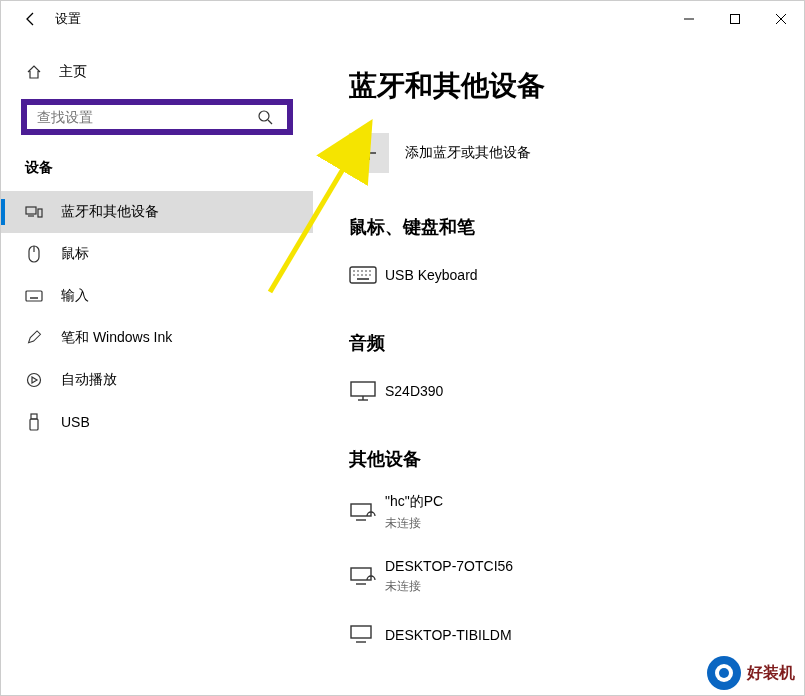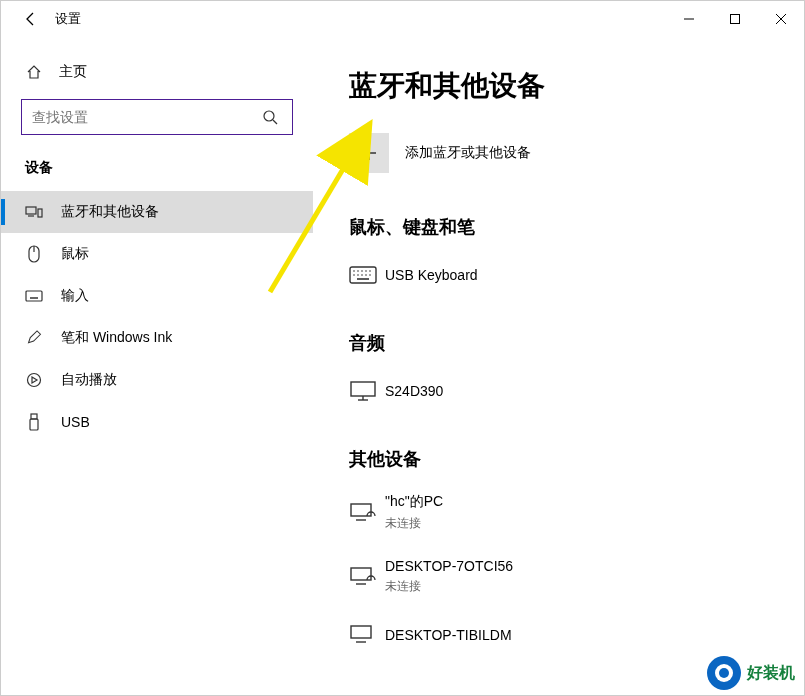--- a/index.html
+++ b/index.html
@@ -29,21 +29,21 @@
   .titlebar .ctrl { width: 46px; height: 36px; display:flex; align-items:center; justify-content:center; font-size:13px; }
   .body { flex:1; display:flex; overflow:hidden; }
   .sidebar { width: 312px; padding-top: 20px; display:flex; flex-direction:column; }
   .home {
     display:flex; align-items:center; gap:16px; padding: 6px 24px 18px 24px; font-size:14px;
   }
   .home .icon { width:18px; height:18px; display:flex; align-items:center; justify-content:center; }
   .search {
     margin: 0 20px 18px 20px;
     height: 36px;
-    border: 1px solid #4c1d95;
+    border: 6px solid #4c1d95;
     display:flex; align-items:center; padding: 0 10px;
     color:#666;
   }
   .search input {
     flex:1; border:none; outline:none; font-size:14px; background:transparent; color:#666;
   }
   .search .sicon { width:20px; text-align:center; color:#333; }
   .section-label { padding: 6px 24px 14px 24px; font-weight:600; font-size:14px; }
   .nav { display:flex; flex-direction:column; }
   .nav-item {
@@ -80,21 +80,21 @@
   .watermark {
     position:absolute; right:4px; bottom:4px;
     display:flex; align-items:center; gap:6px;
     background: rgba(255,255,255,0.6);
     padding:2px 6px;
   }
   .watermark .wicon {
     width:34px; height:34px; border-radius:50%; background:#0a66c2;
     display:flex; align-items:center; justify-content:center;
   }
-  .watermark span { color:#15803d; font-size:16px; font-weight:600; }
+  .watermark span { color:#7f1d1d; font-size:16px; font-weight:600; }
 </style>
 </head>
 <body>
 
 <div class="window">
   <div class="titlebar">
     <div class="back">
       <svg width="16" height="16" viewBox="0 0 16 16">
           <path d="M10 2 L4 8 L10 14" stroke="#000" stroke-width="1.3" fill="none"></path>
         </svg>

